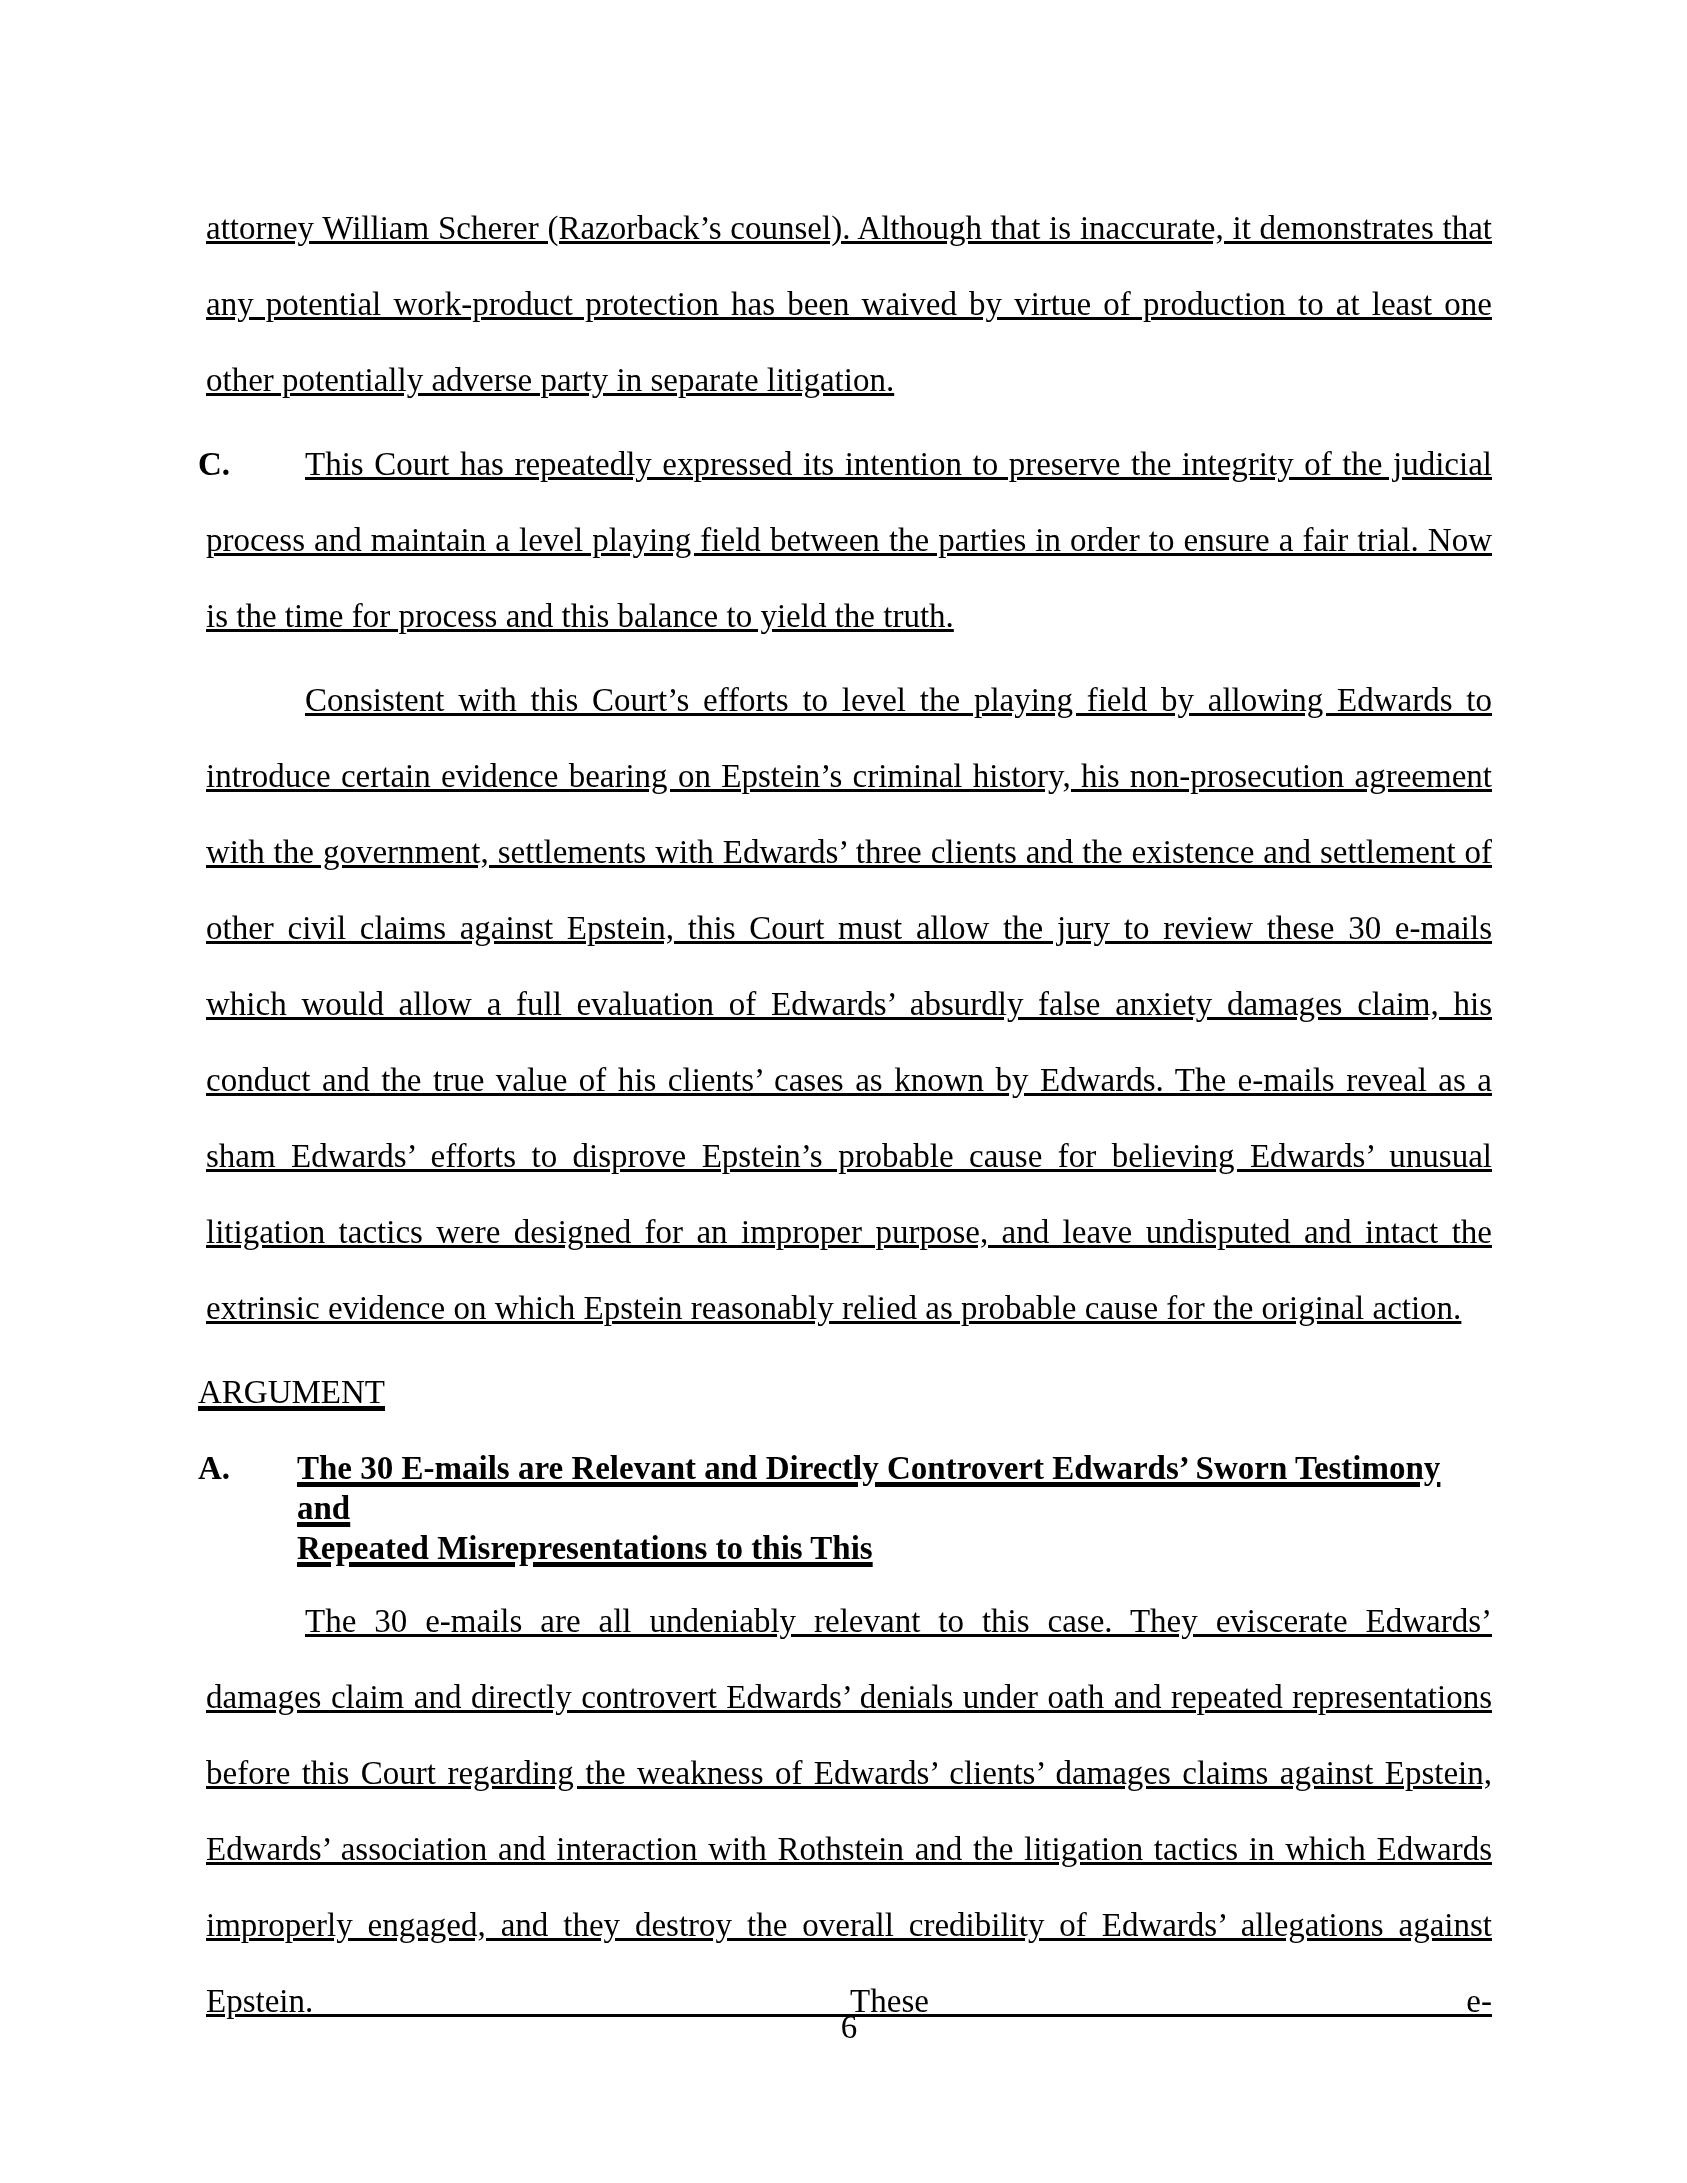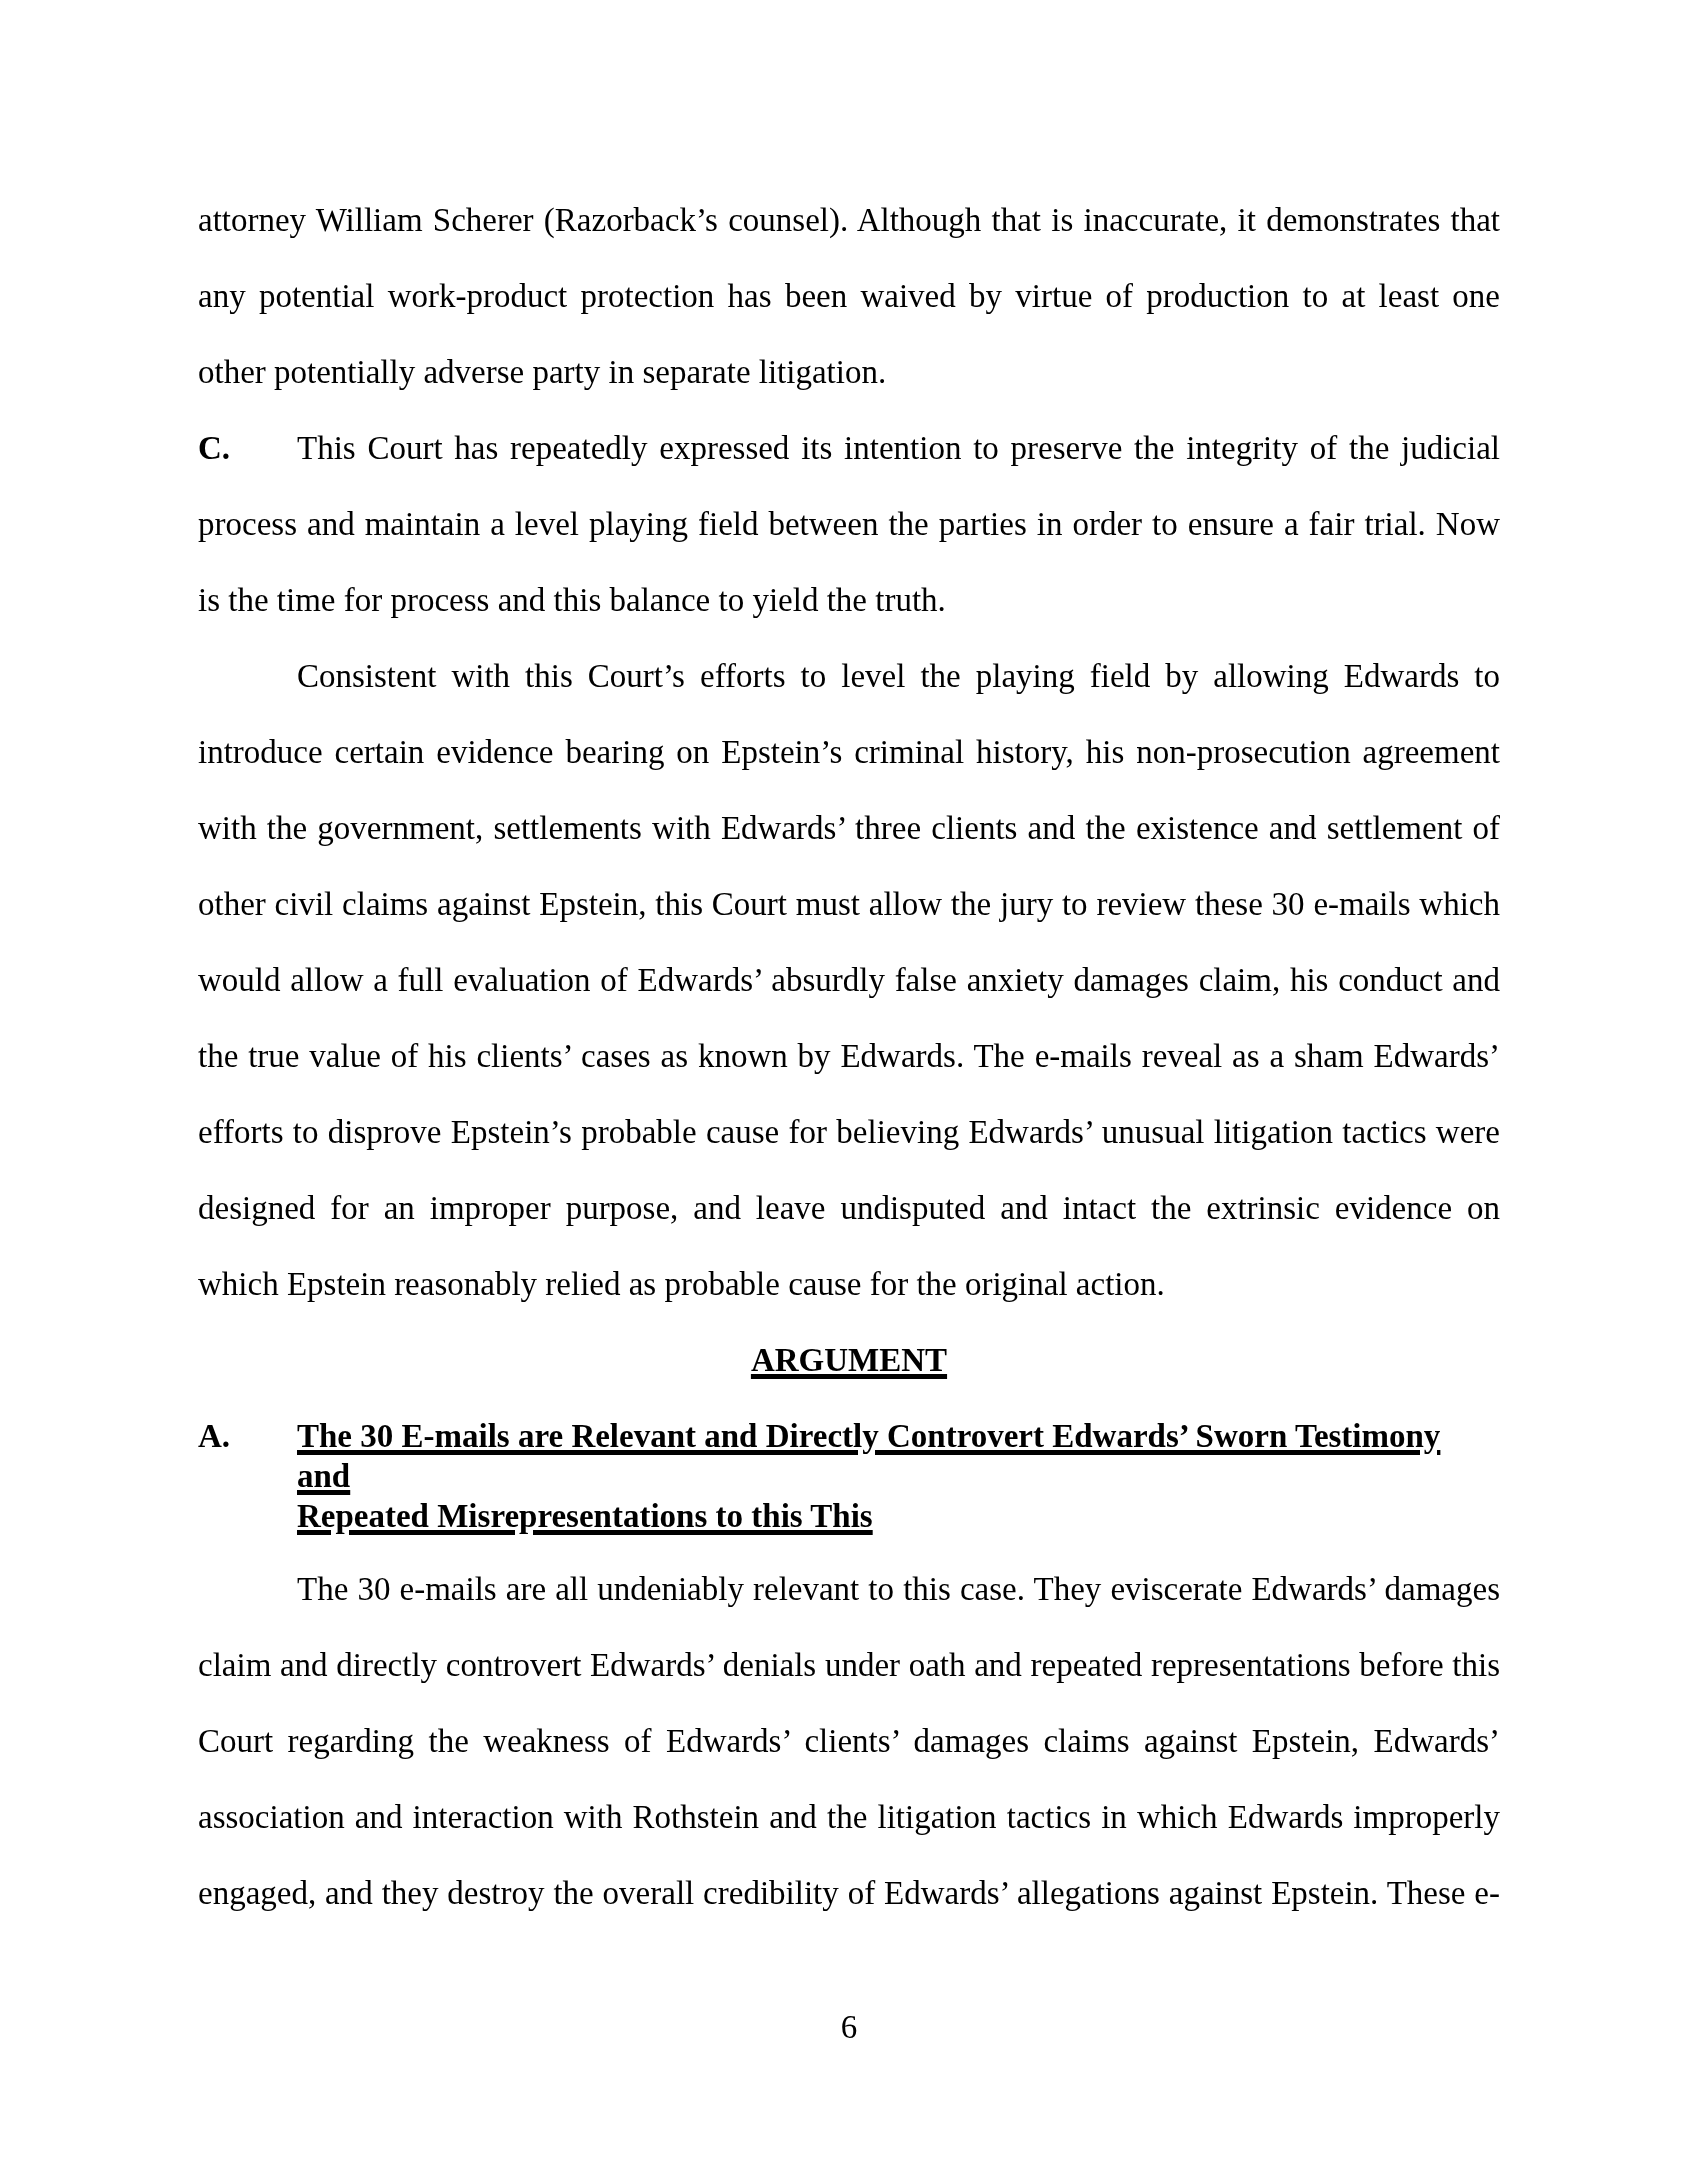--- a/index.html
+++ b/index.html
@@ -14,21 +14,21 @@
   }
   .content {
     position: absolute;
     left: 198px;
     top: 182px;
     width: 1302px;
     font-size: 33px;
     line-height: 76px;
     text-align: justify;
   }
-  .para { margin: 0; }
+  .para { margin: 8px; text-decoration: underline; }
   .body-para { text-indent: 99px; }
   .continuation { text-indent: 0; }
   .last-cut { text-align-last: justify; }
   .section-heading {
     position: relative;
     padding-left: 99px;
     font-weight: bold;
     text-align: left;
   }
   .section-heading .label {
@@ -36,22 +36,22 @@
     left: 0;
     top: 0;
   }
   .u {
     text-decoration: underline;
     text-decoration-thickness: 5.3px;
     text-underline-offset: 3.3px;
   }
   .argument-heading {
     margin: 0;
-    font-weight: bold;
-    text-align: center;
+    font-weight: normal;
+    text-align: left;
     line-height: 76px;
   }
   .heading-a {
     line-height: 40px;
     margin-top: 18px;
     margin-bottom: 15px;
   }
   .heading-a .hline { display: block; }
   .page-number {
     position: absolute;

